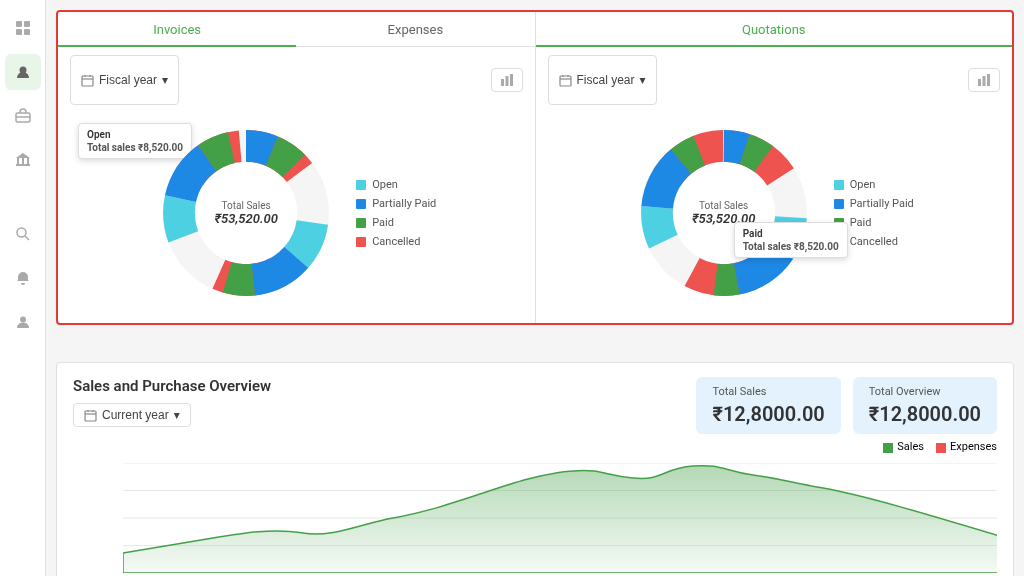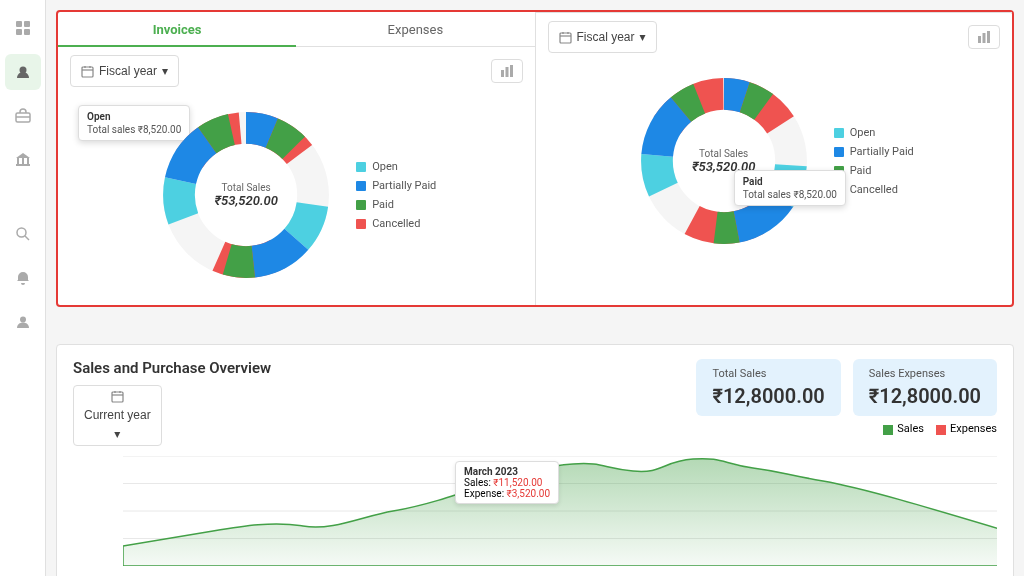--- a/index.html
+++ b/index.html
@@ -70,36 +70,36 @@
       padding: 10px 0 8px;
       font-size: 13px;
       cursor: pointer;
       color: #666;
       border-bottom: 2px solid transparent;
       margin-bottom: -1px;
     }
     .panel-tab.active {
       color: #4caf50;
       border-bottom: 2px solid #4caf50;
-      font-weight: 700;
+      font-weight: 400;
     }
 
     .panel-toolbar {
       display: flex;
       align-items: center;
       justify-content: space-between;
       padding: 8px 12px;
     }
     .filter-btn {
       display: flex;
       align-items: center;
       gap: 5px;
       border: 1px solid #ddd;
       border-radius: 4px;
-      padding: 8px 10px;
+      padding: 17px 10px;
       background: #fff;
       cursor: pointer;
       font-size: 12px;
       color: #444;
     }
     .chart-toggle {
       border: 1px solid #ddd;
       border-radius: 4px;
       padding: 4px 8px;
       background: #fff;
@@ -166,21 +166,21 @@
       background: #fff;
       border: 1px solid #ddd;
       border-radius: 4px;
       padding: 5px 8px;
       font-size: 10px;
       box-shadow: 0 2px 6px rgba(0,0,0,0.15);
       pointer-events: none;
       white-space: nowrap;
     }
     .tooltip .tooltip-title { font-weight: 600; color: #333; margin-bottom: 2px; }
-    .tooltip .tooltip-value { color: #555; }
+    .tooltip .tooltip-value { color: #555; font-weight: bold; }
 
     
     .left-tooltip {
       top: 10px;
       left: 20px;
     }
     .right-tooltip {
       bottom: 30px;
       left: 140px;
     }
@@ -209,21 +209,20 @@
       display: flex;
       align-items: center;
       gap: 5px;
       border: 1px solid #ddd;
       border-radius: 4px;
       padding: 4px 10px;
       background: #fff;
       cursor: pointer;
       font-size: 12px;
       color: #444;
-      flex-direction: column;
     }
     .stats-cards {
       display: flex;
       gap: 12px;
     }
     .stat-card {
       background: #e3f2fd;
       border-radius: 6px;
       padding: 8px 16px;
       min-width: 140px;
@@ -428,20 +427,21 @@
           <div class="legend-item">
             <div class="legend-dot" style="background:#ef5350"></div>
             <span>Cancelled</span>
           </div>
         </div>
       </div>
     </div>
 
     <div class="panel">
       <div class="panel-tabs">
+        <div class="panel-tab active">Quotations</div>
       </div>
       <div class="panel-toolbar">
         <button class="filter-btn">
           <span>
             <svg width="13" height="13" viewBox="0 0 13 13">
                 <rect x="1" y="2" width="11" height="10" rx="1" fill="none" stroke="#888" stroke-width="1.2"></rect>
                 <line x1="4" y1="1" x2="4" y2="3" stroke="#888" stroke-width="1.2"></line>
                 <line x1="9" y1="1" x2="9" y2="3" stroke="#888" stroke-width="1.2"></line>
                 <line x1="1" y1="5" x2="12" y2="5" stroke="#888" stroke-width="1.2"></line>
               </svg>
@@ -520,21 +520,21 @@
           <span>▾</span>
         </button>
       </div>
       <div>
         <div class="stats-cards">
           <div class="stat-card">
             <div class="stat-card-title">Total Sales</div>
             <div class="stat-card-value">₹12,8000.00</div>
           </div>
           <div class="stat-card">
-            <div class="stat-card-title">Sales Expenses</div>
+            <div class="stat-card-title">Total Overview</div>
             <div class="stat-card-value">₹12,8000.00</div>
           </div>
         </div>
         <div class="chart-legend-row">
           <div class="legend-inline">
             <div class="legend-square" style="background:#43a047"></div>
             <span>Sales</span>
           </div>
           <div class="legend-inline">
             <div class="legend-square" style="background:#ef5350"></div>
@@ -557,27 +557,16 @@
 
           <defs>
             <linearGradient id="greenGrad" x1="0" y1="0" x2="0" y2="1">
               <stop offset="0%" stop-color="#43a047" stop-opacity="0.4"></stop>
               <stop offset="100%" stop-color="#43a047" stop-opacity="0.05"></stop>
             </linearGradient>
           </defs>
           <path d="M0,90 C30,85 60,80 90,75 S150,65 180,70 S240,60 270,55 S330,40 360,30 S420,10 450,8 S480,12 510,15 S540,5 570,3 S600,8 630,12 S660,18 700,25 S800,50 900,80 L900,110 L0,110 Z" fill="url(#greenGrad)" stroke="#43a047" stroke-width="1.5"></path>
         </svg>
 
-        <div class="tooltip-callout">
-          <div class="tc-title">March 2023</div>
-          <div>
-            <span>Sales:</span>
-            <span class="tc-sales">₹11,520.00</span>
-          </div>
-          <div>
-            <span>Expense:</span>
-            <span class="tc-expense">₹3,520.00</span>
-          </div>
-        </div>
       </div>
     </div>
   </div>
 </div>
 
 </body></html>

